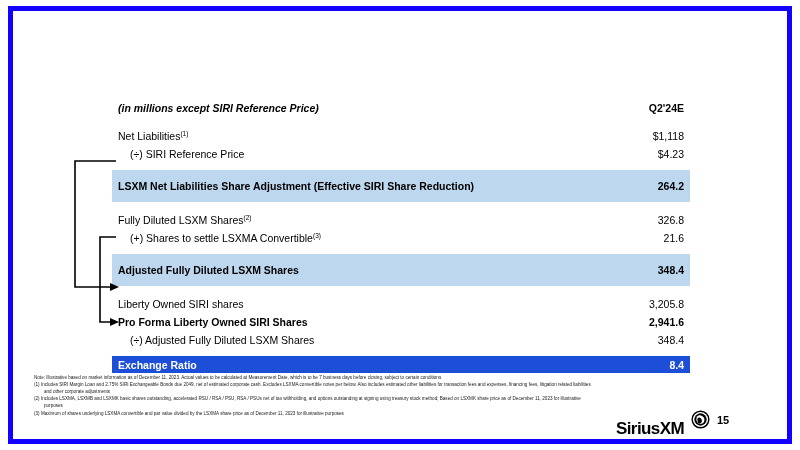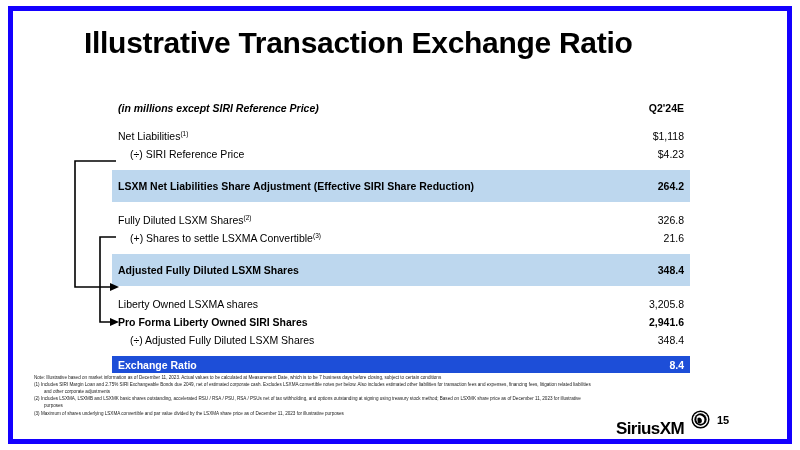--- a/index.html
+++ b/index.html
@@ -152,21 +152,20 @@
   }
 </style>
 </head>
 <body>
 
 <div class="slide">
 
   <div class="frame-outer"></div>
   <div class="frame-inner"></div>
 
-  <div class="title">Illustrative Transaction Exchange Ratio</div>
 
   <div class="table">
 
     <div class="row header">
       <span class="lbl">(in millions except SIRI Reference Price)</span>
       <span class="val">Q2'24E</span>
     </div>
 
     <div class="row spacer"></div>
 
@@ -202,21 +201,21 @@
     <div class="row spacer2"></div>
 
     <div class="row hl">
       <span class="lbl">Adjusted Fully Diluted LSXM Shares</span>
       <span class="val">348.4</span>
     </div>
 
     <div class="row spacer"></div>
 
     <div class="row">
-      <span class="lbl">Liberty Owned LSXMA shares</span>
+      <span class="lbl">Liberty Owned SIRI shares</span>
       <span class="val">3,205.8</span>
     </div>
 
 
     <div class="row bold">
       <span class="lbl">Pro Forma Liberty Owned SIRI Shares</span>
       <span class="val">2,941.6</span>
     </div>
 
     <div class="row indent">

